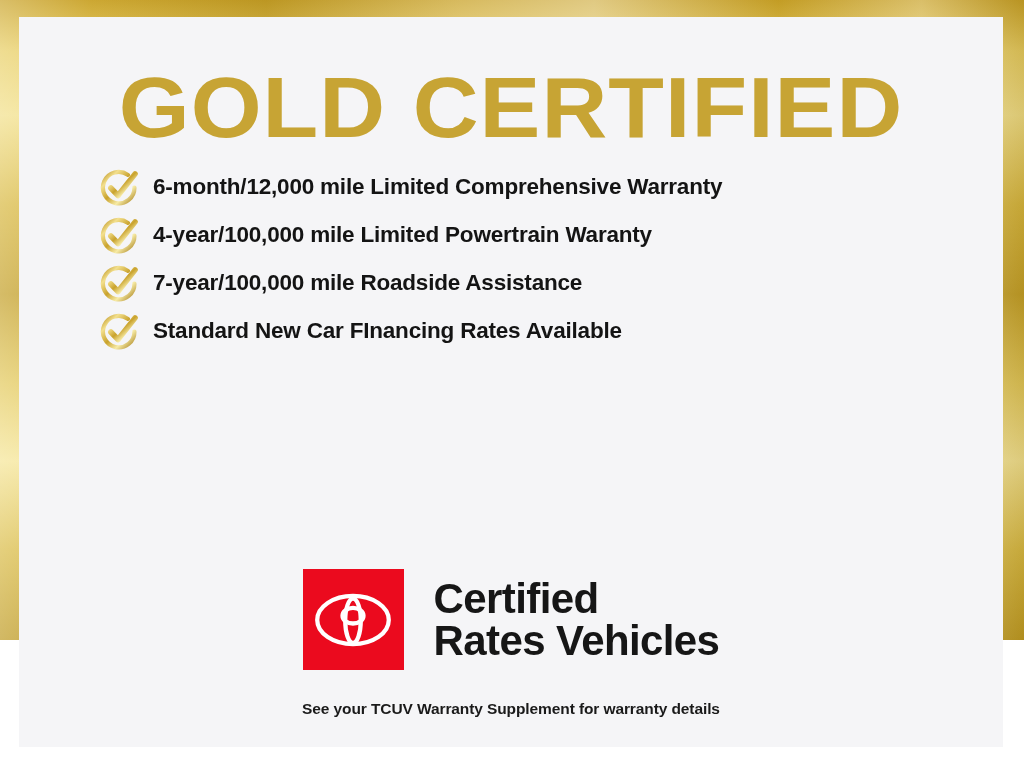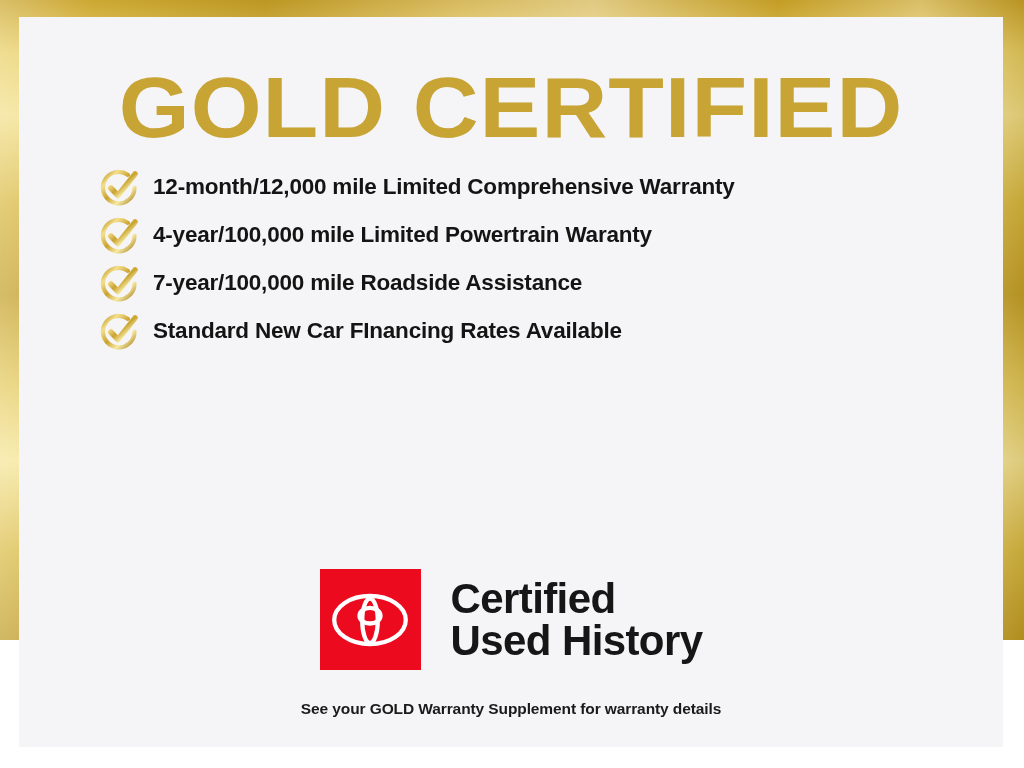--- a/index.html
+++ b/index.html
@@ -162,21 +162,21 @@
               <stop offset="0%" stop-color="#B98F1E"></stop>
                 <stop offset="22%" stop-color="#F3E08E"></stop>
               <stop offset="48%" stop-color="#C9A22C"></stop>
                 <stop offset="72%" stop-color="#F7EBA6"></stop>
               <stop offset="100%" stop-color="#A8801A"></stop>
             </linearGradient>
           </defs>
           <path d="M44 13.5A24 24 0 1 0 54 33" fill="none" stroke="url(#g1)" stroke-width="6.5" stroke-linecap="round"></path>
           <path d="M18 33.5 L29 45 L55 12" fill="none" stroke="url(#g1)" stroke-width="8.5" stroke-linecap="round" stroke-linejoin="round"></path>
         </svg>
-        <span class="feature-text">12-month/12,000 mile Limited Comprehensive Warranty</span>
+        <span class="feature-text">6-month/12,000 mile Limited Comprehensive Warranty</span>
       </li>
 
       <li class="feature">
         <svg class="check-icon" viewBox="0 0 64 64">
           <path d="M44 13.5A24 24 0 1 0 54 33" fill="none" stroke="url(#g1)" stroke-width="6.5" stroke-linecap="round"></path>
           <path d="M18 33.5 L29 45 L55 12" fill="none" stroke="url(#g1)" stroke-width="8.5" stroke-linecap="round" stroke-linejoin="round"></path>
         </svg>
         <span class="feature-text">4-year/100,000 mile Limited Powertrain Waranty</span>
       </li>
 
@@ -205,20 +205,20 @@
     <div id="lockup">
       <div id="toyota-mark">
         <svg width="78" height="56" viewBox="0 0 100 72">
           <ellipse cx="50" cy="36" rx="46" ry="31" fill="none" stroke="#FFFFFF" stroke-width="5.5"></ellipse>
           <ellipse cx="50" cy="30.5" rx="13.5" ry="10" fill="none" stroke="#FFFFFF" stroke-width="5.5"></ellipse>
           <ellipse cx="50" cy="37" rx="10" ry="28.5" fill="none" stroke="#FFFFFF" stroke-width="5.5"></ellipse>
         </svg>
       </div>
       <div id="cuv-words">
         <div>Certified</div>
-        <div>Used History</div>
+        <div>Rates Vehicles</div>
       </div>
     </div>
 
-    <div id="footer">See your GOLD Warranty Supplement for warranty details</div>
+    <div id="footer">See your TCUV Warranty Supplement for warranty details</div>
 
   </div>
 </div>
 
 </body></html>

